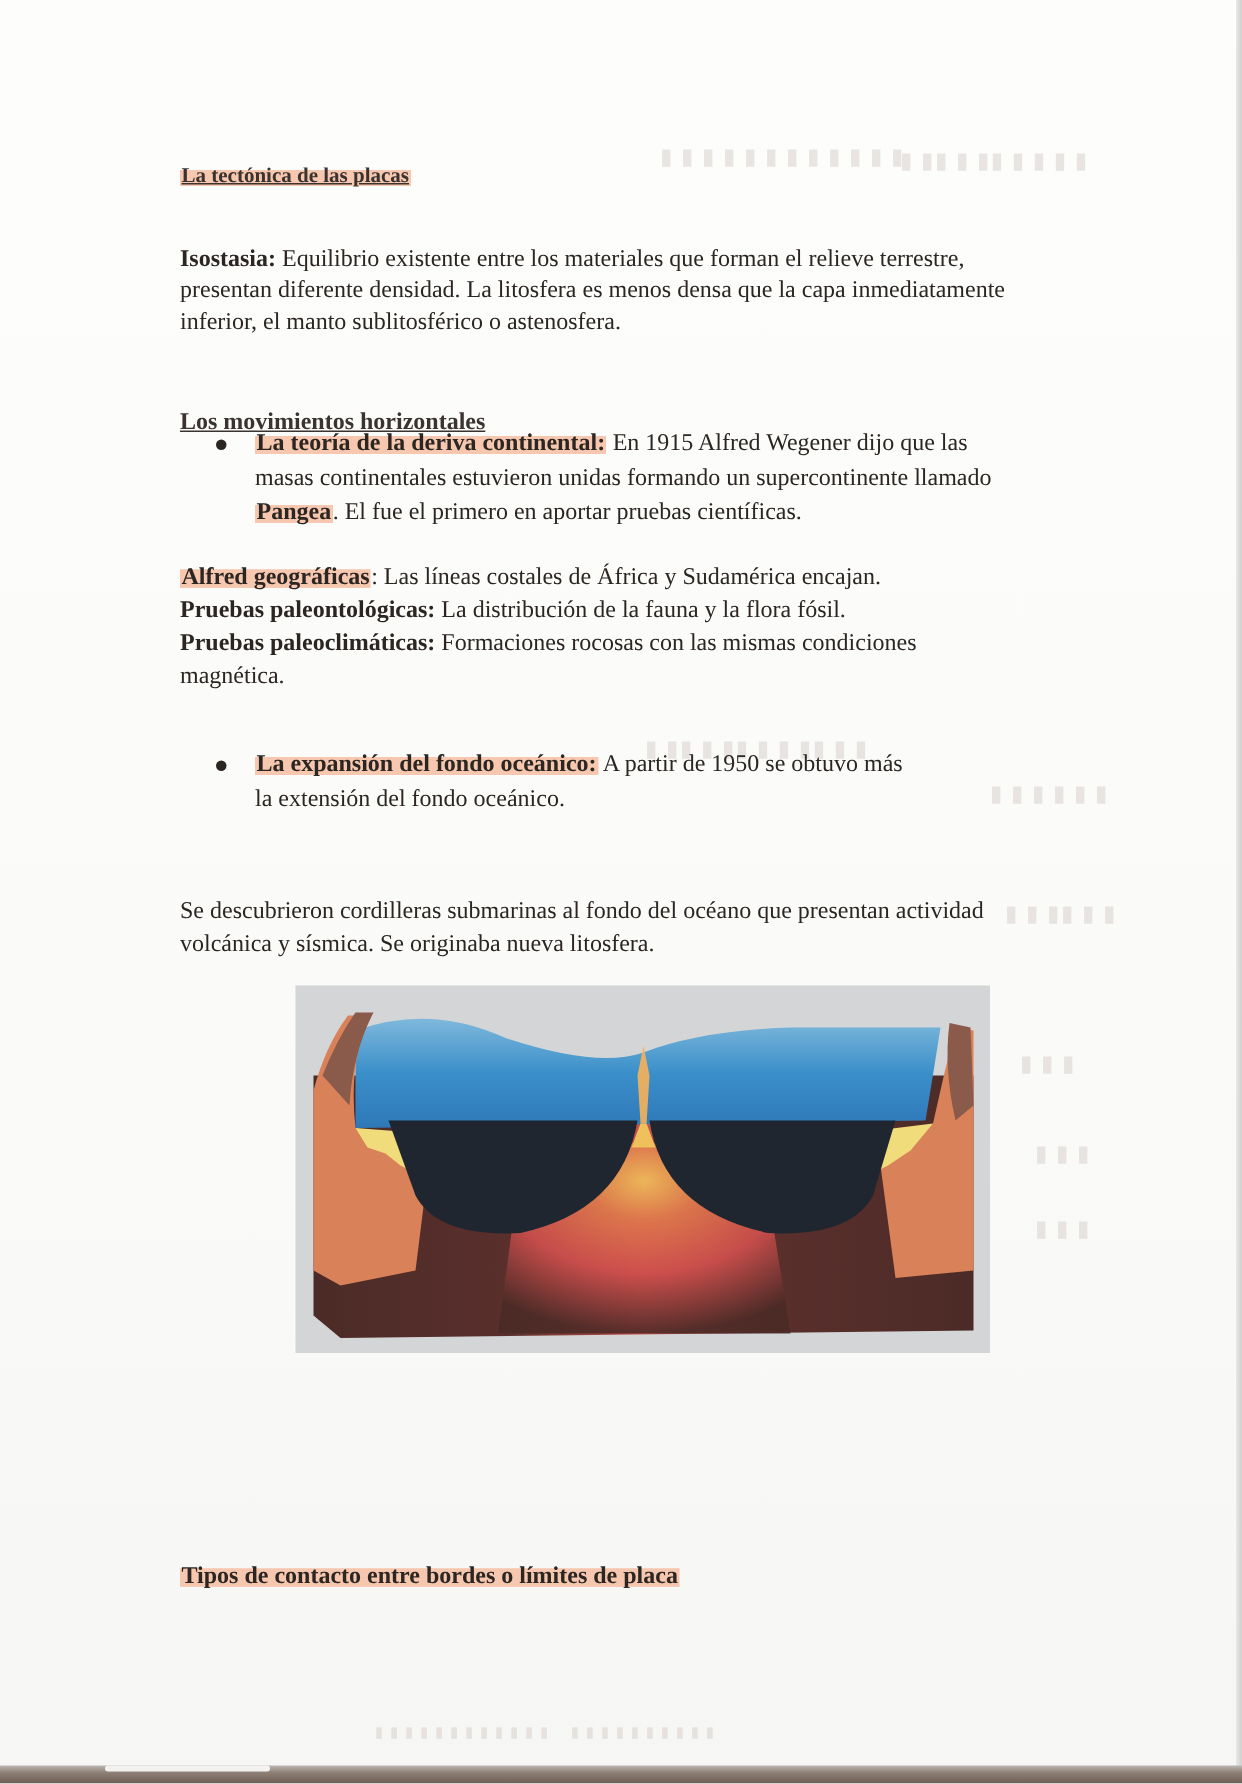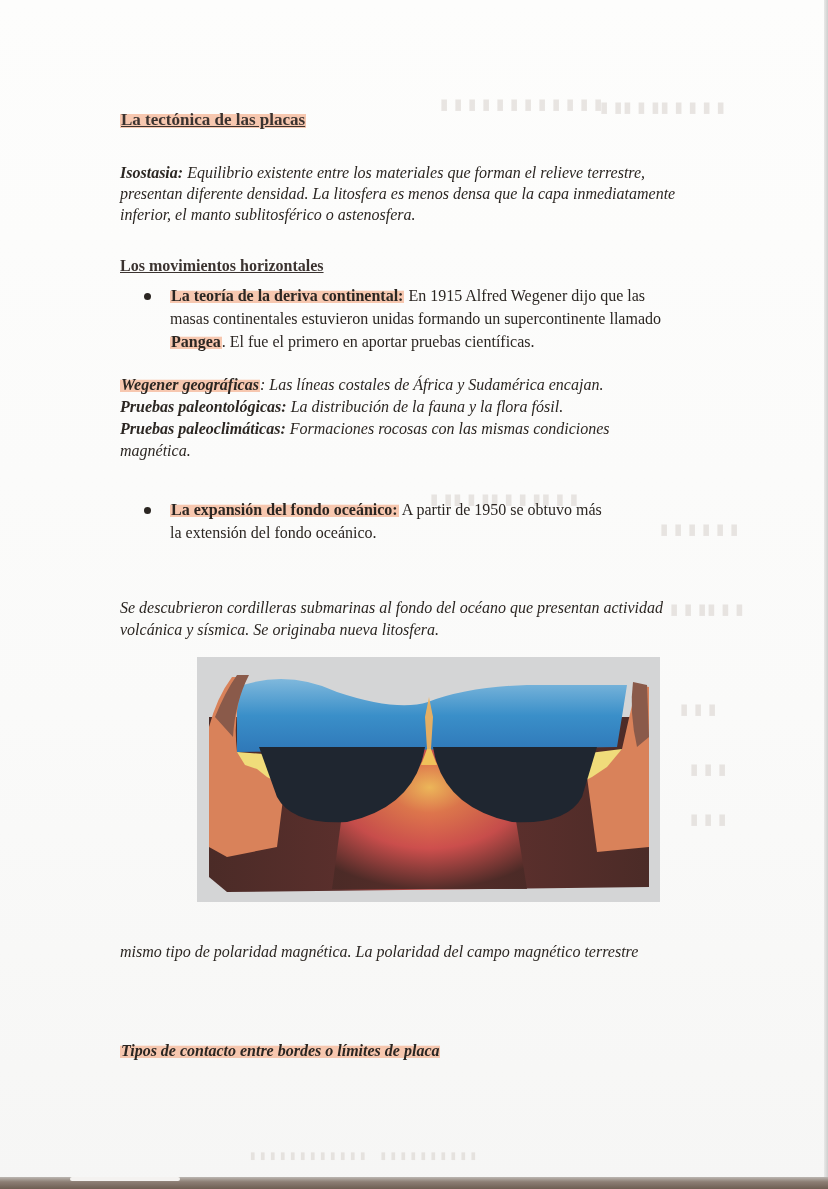--- a/index.html
+++ b/index.html
@@ -31,31 +31,30 @@
     position: absolute; color: #d8d2cd; font-size: 15px; opacity: 0.55;
     letter-spacing: 1px; white-space: nowrap;
   }
   .content { position: absolute; left: 120px; top: 0; width: 610px; }
   .hl {
     background: linear-gradient(180deg, rgba(248,196,170,0) 20%, rgba(246,190,162,0.85) 22%, rgba(246,190,162,0.85) 92%, rgba(248,196,170,0) 94%);
     padding: 0 1px;
   }
   .title {
     position: absolute; top: 110px; left: 0;
-    font-size: 17px; font-weight: bold; text-decoration: underline;
+    font-size: 14px; font-weight: bold; text-decoration: underline;
     color: #3b3330;
   }
   .para {
     position: absolute; left: 0; font-size: 16px; line-height: 21px;
     width: 610px;
-    font-style: italic;
   }
   .subhead {
     position: absolute; left: 0; font-size: 16px; font-weight: bold;
-    text-decoration: underline; color: #3b3330;
+    text-decoration: underline; color: #3b3330; margin-top: 16px;
   }
   .bullet {
     position: absolute; left: 22px; width: 590px; font-size: 16px; line-height: 23px;
     padding-left: 28px;
   }
   .bullet .dot {
     position: absolute; left: 2px; top: 9px; width: 7px; height: 7px;
     border-radius: 50%; background: #2b2622;
   }
   b { font-weight: bold; }
@@ -96,39 +95,38 @@
     <div class="subhead" style="top:257px;">Los movimientos horizontales</div>
 
     <div class="bullet" style="top:284px;">
       <span class="dot"></span>
       <div><b class="hl">La teoría de la deriva continental:</b><span> En 1915 Alfred Wegener dijo que las</span></div>
       <div>masas continentales estuvieron unidas formando un supercontinente llamado</div>
       <div><b class="hl">Pangea</b><span>. El fue el primero en aportar pruebas científicas.</span></div>
     </div>
 
     <div class="para" style="top:374px;line-height:22px;">
-      <div><b class="hl">Wegener geográficas</b><span>: Las líneas costales de África y Sudamérica encajan.</span></div>
+      <div><b class="hl">Alfred geográficas</b><span>: Las líneas costales de África y Sudamérica encajan.</span></div>
       <div><b>Pruebas paleontológicas:</b><span> La distribución de la fauna y la flora fósil.</span></div>
       <div><b>Pruebas paleoclimáticas:</b><span> Formaciones rocosas con las mismas condiciones</span></div>
       <div>magnética.</div>
     </div>
 
     <div class="bullet" style="top:498px;">
       <span class="dot"></span>
       <div><b class="hl">La expansión del fondo oceánico:</b><span> A partir de 1950 se obtuvo más</span></div>
       <div>la extensión del fondo oceánico.</div>
     </div>
 
     <div class="para" style="top:597px;line-height:22px;">
       <div>Se descubrieron cordilleras submarinas al fondo del océano que presentan actividad</div>
       <div>volcánica y sísmica. Se originaba nueva litosfera.</div>
     </div>
 
     <div class="para" style="top:940px;line-height:24px;">
-      <div>mismo tipo de polaridad magnética. La polaridad del campo magnético terrestre</div>
     </div>
 
     <div class="para" style="top:1040px;">
       <b class="hl">Tipos de contacto entre bordes o límites de placa</b>
     </div>
   </div>
 
   <div class="diagram">
     <svg width="463" height="245" viewBox="0 0 463 245">
       <defs>

